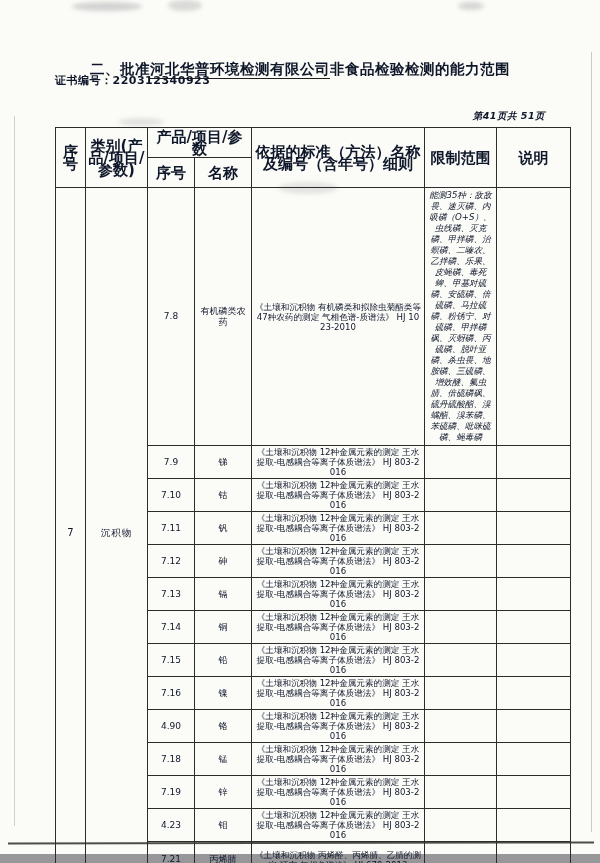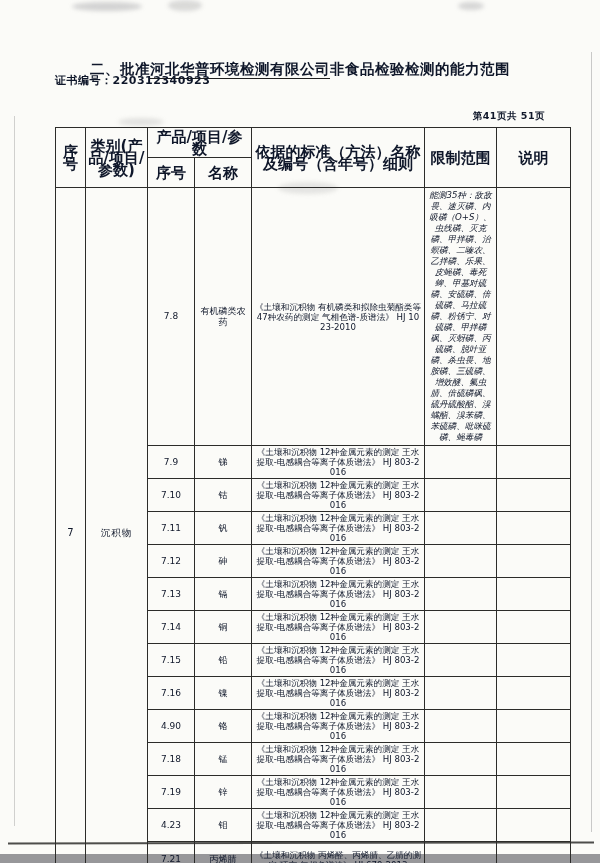--- a/index.html
+++ b/index.html
@@ -26,21 +26,21 @@
   .s5{left:118px;top:118px;width:46px;height:8px;background:rgba(130,130,130,.20);}
 
   
   .title{
     position:absolute;left:0;top:60px;width:100%;
     text-align:center;font-weight:bold;font-size:14.5px;letter-spacing:.5px;white-space:nowrap;
   }
   .title .company{border-bottom:1.5px solid #1e1e1e;padding-bottom:1px;}
   .meta-cert{position:absolute;left:47px;top:73px;font-weight:bold;font-size:11px;letter-spacing:.5px;margin-left:8px;}
   .meta-addr{position:absolute;left:47px;top:109px;font-weight:bold;font-size:11px;letter-spacing:.5px;}
-  .meta-page{position:absolute;right:55px;top:110px;font-weight:bold;font-size:9.5px;letter-spacing:.5px;}
+  .meta-page{position:absolute;right:55px;top:110px;font-weight:bold;font-size:9.5px;letter-spacing:.5px;font-style:italic;}
 
   
   table.cap{
     position:absolute;left:55px;top:127px;width:515px;
     border-collapse:collapse;table-layout:fixed;
   }
   .cap th,.cap td{
     border:1px solid #2c2c2a;
     padding:1px 2px;
     text-align:center;vertical-align:middle;

